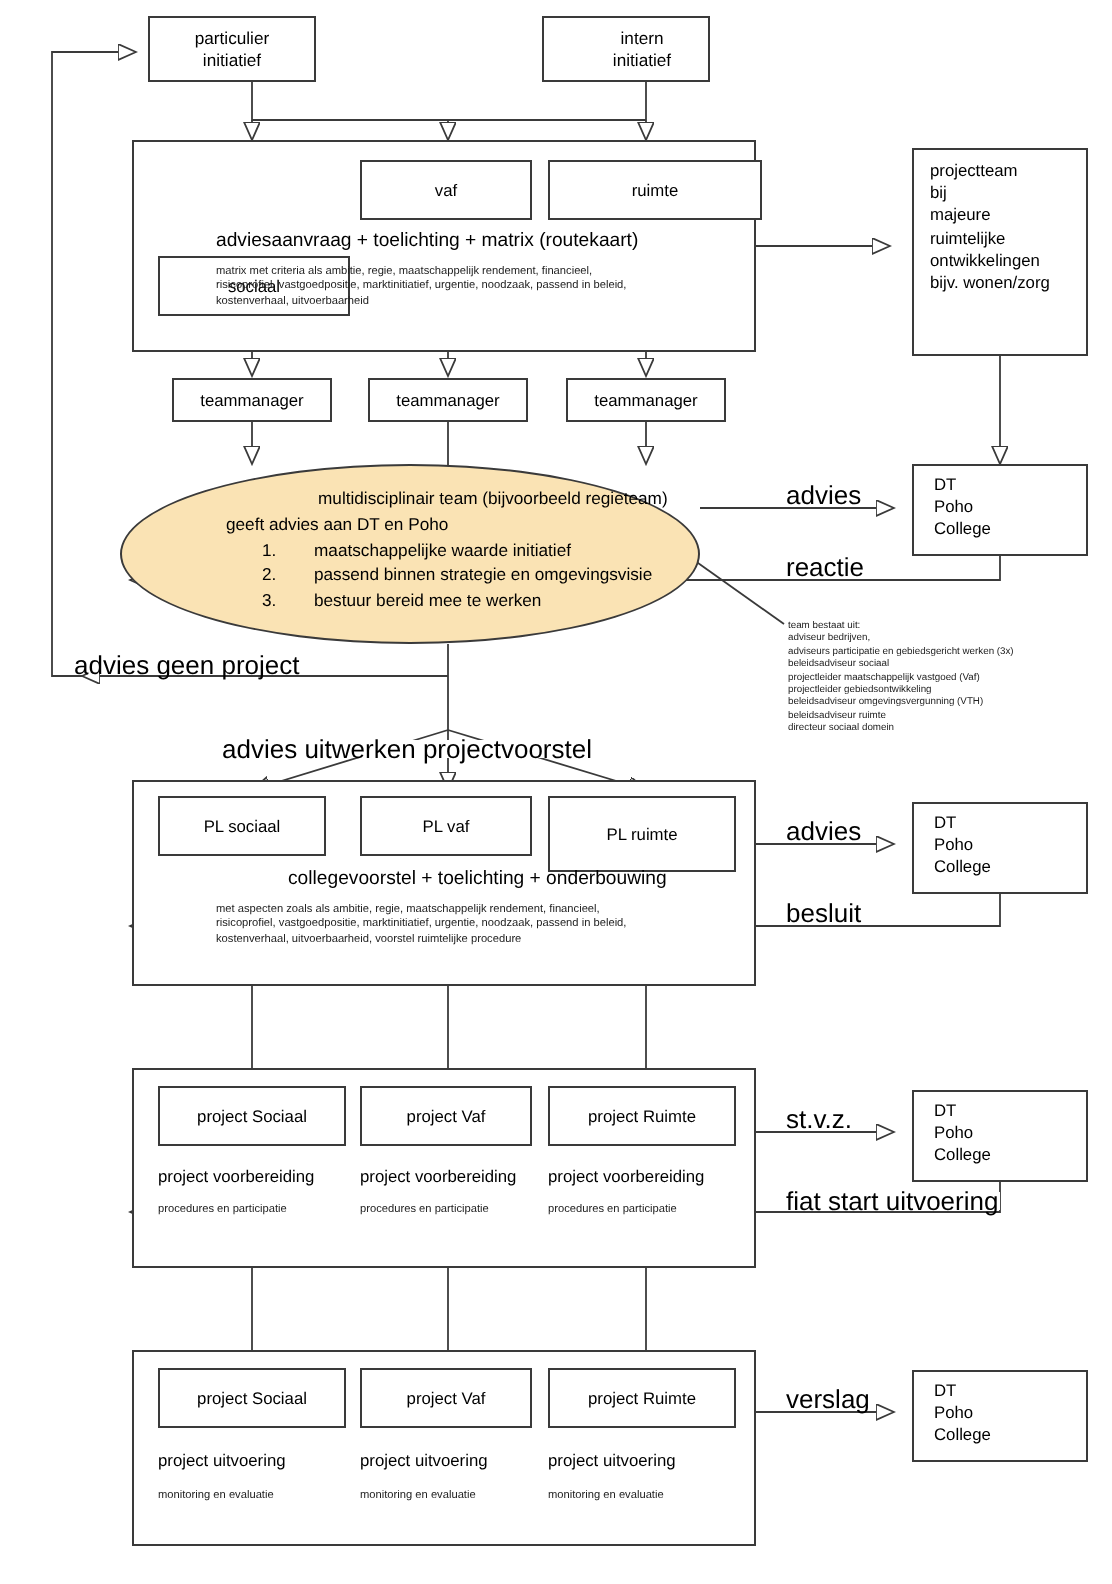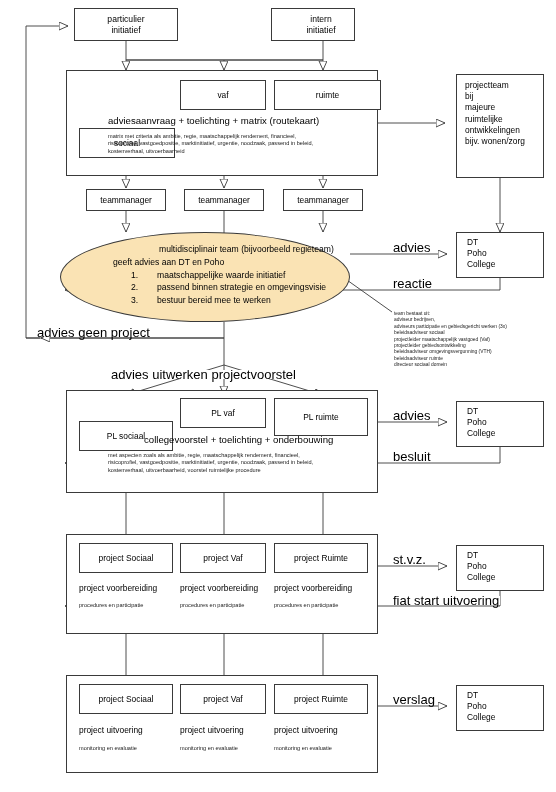--- a/index.html
+++ b/index.html
@@ -187,21 +187,21 @@
 
       <path d="M126,634 L126,684" marker-end="url(#ar)"></path>
       <path d="M224,634 L224,684" marker-end="url(#ar)"></path>
       <path d="M323,634 L323,684" marker-end="url(#ar)"></path>
 
       <path d="M378,706 L447,706" marker-end="url(#ar)"></path>
 
     </g>
   </svg>
 
-  <div class="node" style="left:74px; top:8px; width:104px; height:33px;">
+  <div class="node" style="left:74px; top:8px; width:84px; height:33px;">
     <span>particulier</span>
     <span>initiatief</span>
   </div>
 
   <div class="node" style="left:271px; top:8px; width:84px; height:33px;padding-left:16px;">
     <span>intern</span>
     <span>initiatief</span>
   </div>
 
   <div class="group" style="left:66px; top:70px; width:312px; height:106px;"></div>
@@ -304,21 +304,21 @@
   </div>
 
   <div class="dt-box" style="left:456px; top:685px; width:88px; height:46px;">
     <div>DT</div>
     <div>Poho</div>
     <div>College</div>
   </div>
 
   <div class="group" style="left:66px; top:390px; width:312px; height:103px;"></div>
 
-  <div class="node small-node" style="left:79px; top:421px; width:94px; height:30px;">
+  <div class="node small-node" style="left:79px; top:398px; width:84px; height:30px;">
     <span>PL sociaal</span>
   </div>
   <div class="node small-node" style="left:180px; top:398px; width:86px; height:30px;">
     <span>PL vaf</span>
   </div>
   <div class="node small-node" style="left:274px; top:398px; width:94px; height:38px;">
     <span>PL ruimte</span>
   </div>
 
   <div class="stage-title" style="left:108px; top:434px;margin-left:36px;">collegevoorstel + toelichting + onderbouwing</div>

